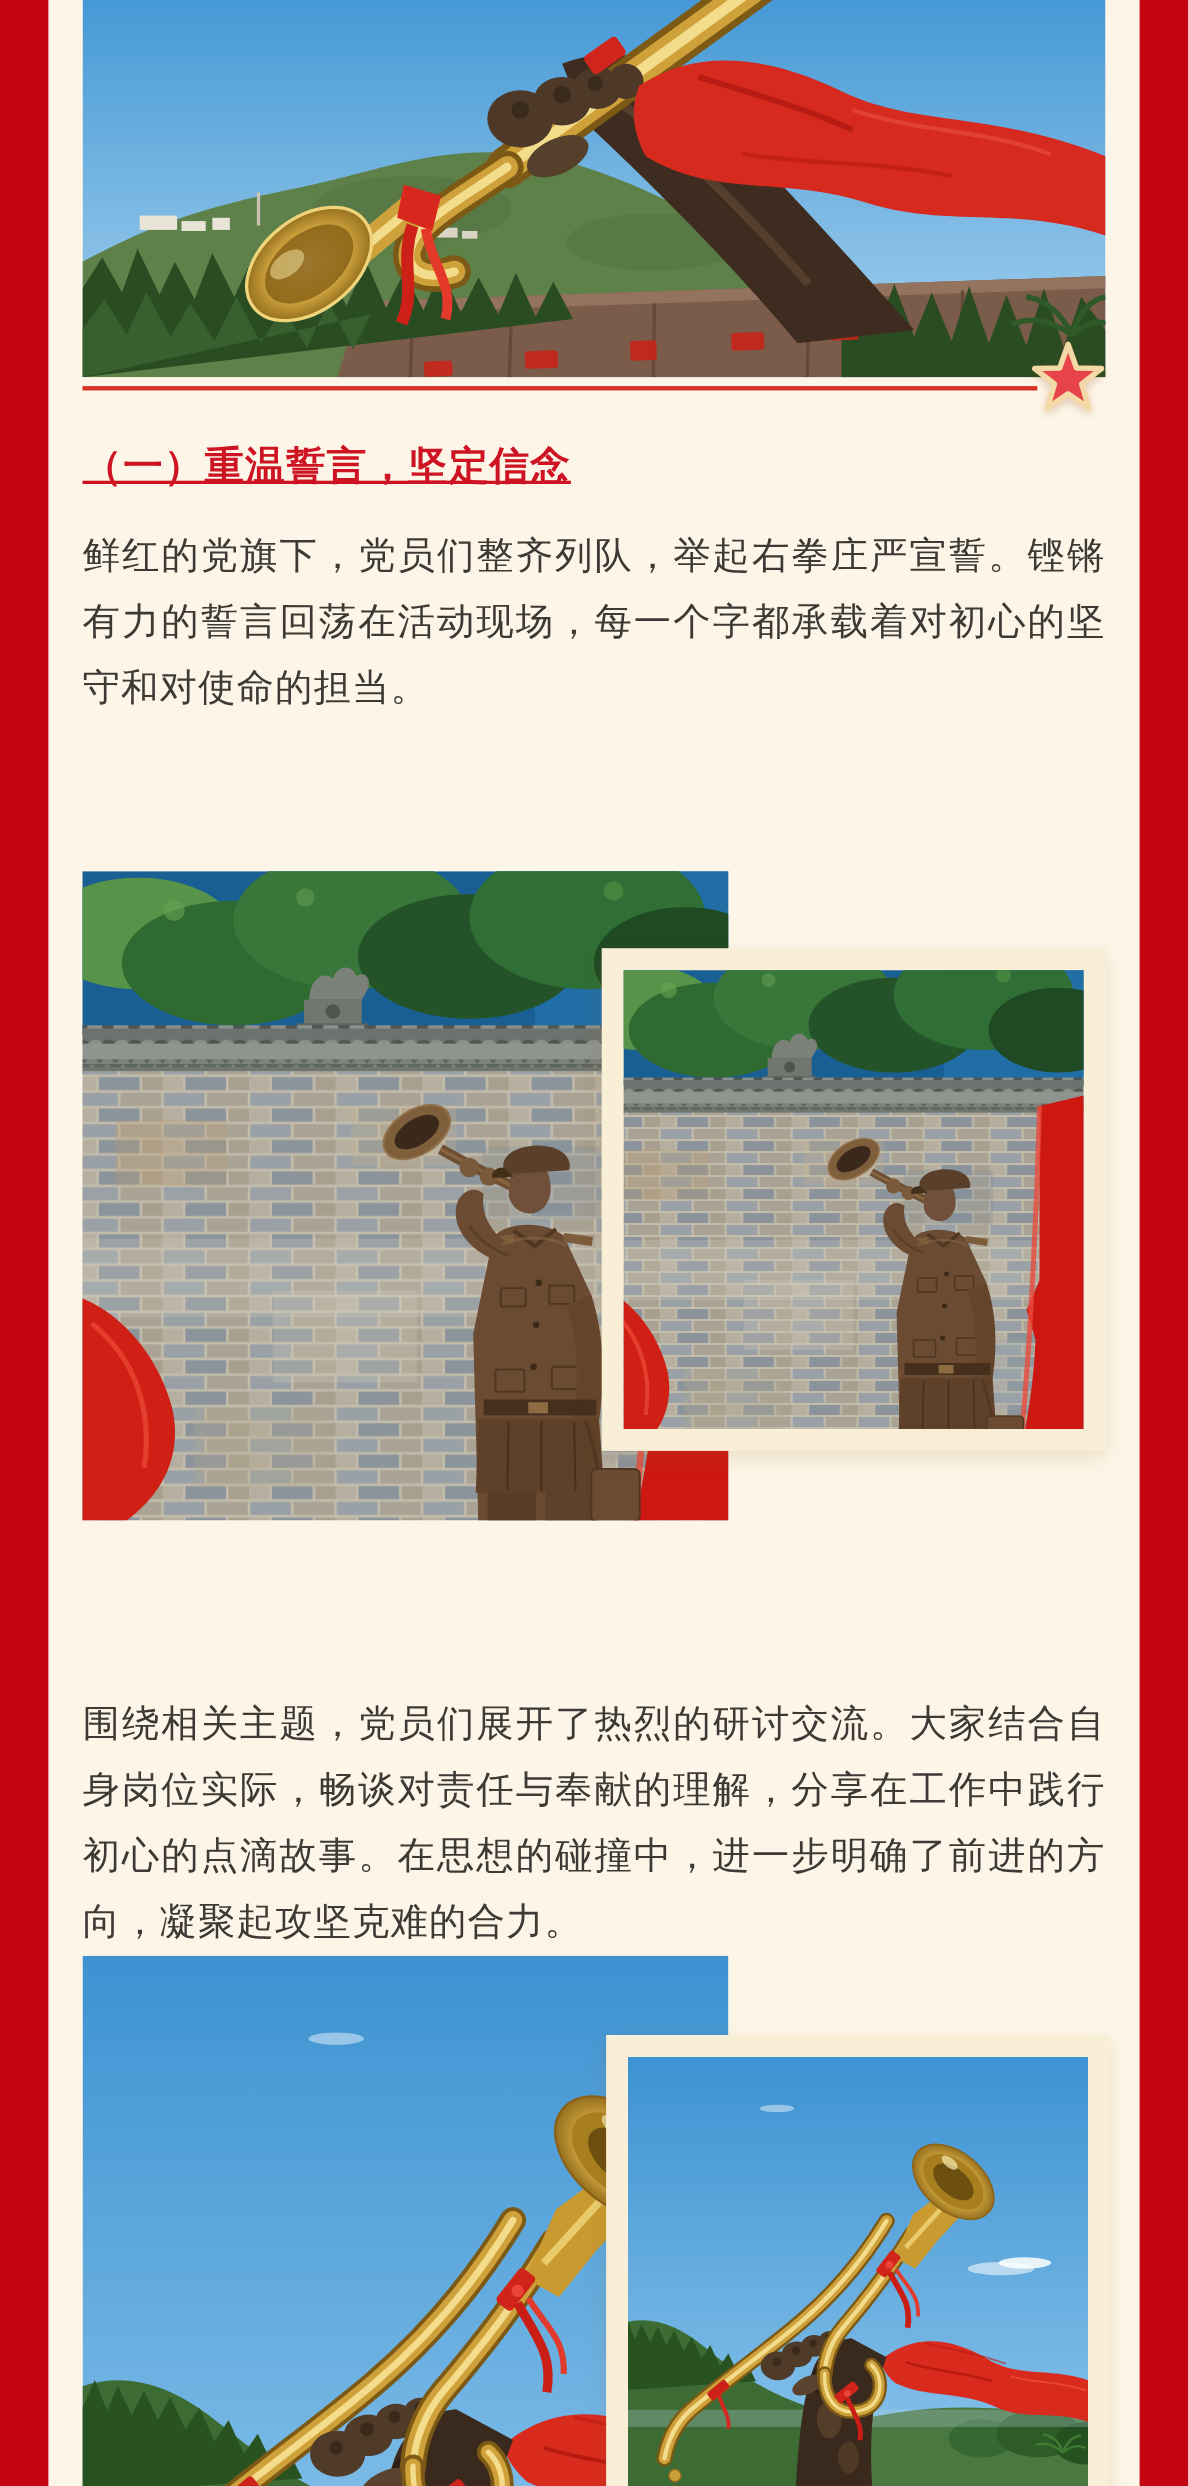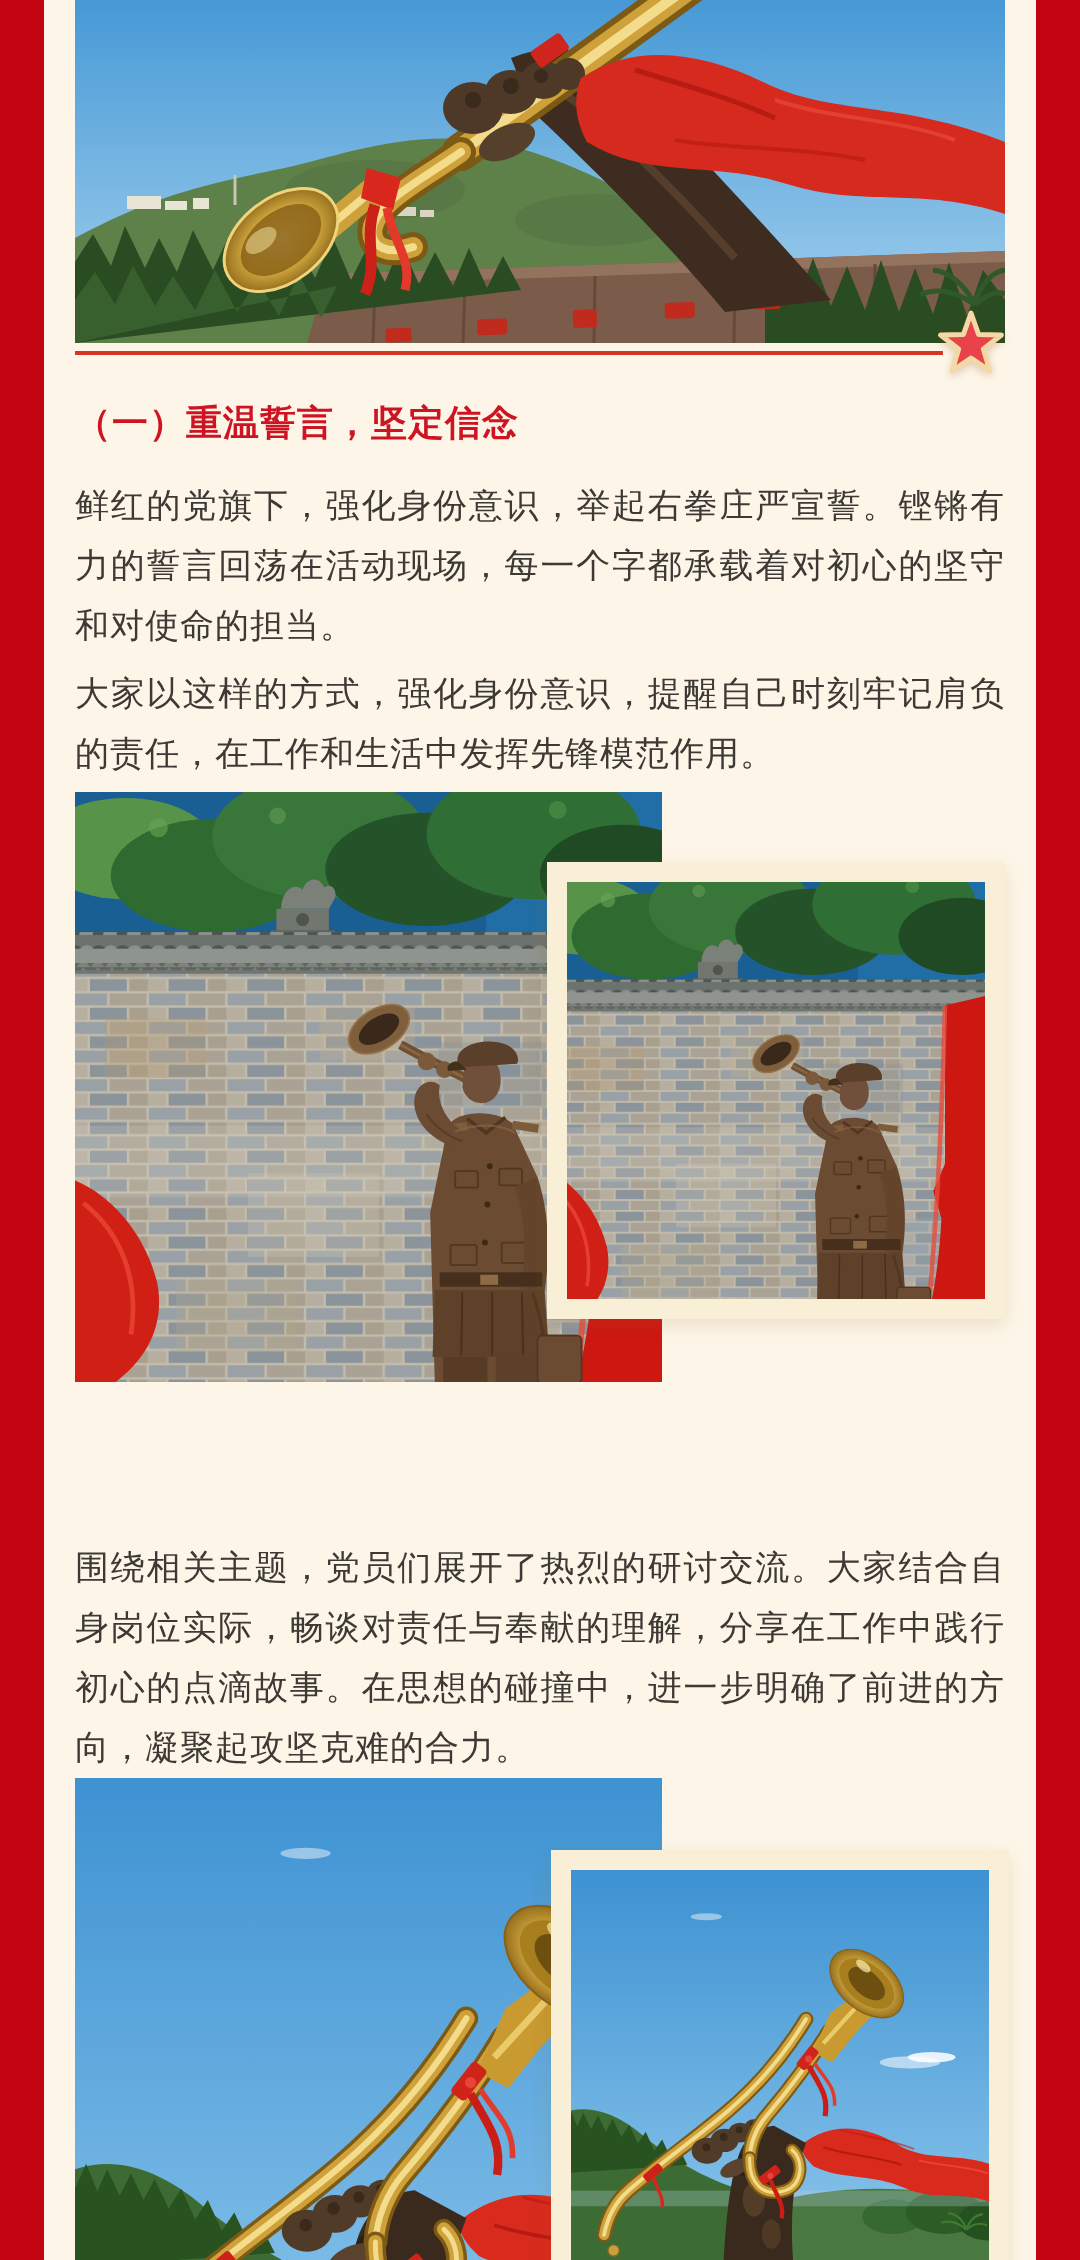--- a/index.html
+++ b/index.html
@@ -7,21 +7,21 @@
         font-family:"Liberation Sans","DejaVu Sans",sans-serif;}
   .border{position:absolute;top:0;width:44px;height:2260px;background:#c20511;z-index:40;}
   .border.left{left:0}
   .border.right{left:1036px}
   svg.photo{display:block;width:100%;height:100%;}
   .hero{position:absolute;left:75px;top:0;width:930px;height:343px;z-index:1;}
   .divider-line{position:absolute;left:75px;top:351px;width:868px;height:4px;background:#d53527;z-index:2;}
   .star{position:absolute;left:938px;top:310px;width:68px;height:68px;z-index:5;
         filter:drop-shadow(0 3px 4px rgba(140,60,20,.25));}
   .sec-heading{position:absolute;left:75px;margin:0;font-size:36px;font-weight:bold;
-        color:#ce1423;letter-spacing:1px;white-space:nowrap;}
+        color:#ce1423;letter-spacing:1px;white-space:nowrap;text-decoration:underline;}
   #h1{top:399px}
   #h2{top:1471px}
   .para{position:absolute;left:75px;width:930px;margin:0;font-size:34px;line-height:60px;
         letter-spacing:1px;color:#3d3a35;text-align:justify;}
   #p1{top:475px}
   #p2{top:663px}
   #p3{top:1537px}
   .photo-big{position:absolute;left:75px;z-index:1;}
   #m1big{top:792px;width:587px;height:590px;}
   #m2big{top:1778px;width:587px;height:482px;}
@@ -316,22 +316,21 @@
       </svg>
   </div>
 
   <div class="divider-line"></div>
   <svg class="star" viewBox="0 0 68 68">
     <polygon points="33,3 40.6,24.5 63.4,25.1 45.4,39 51.8,60.9 33,48 14.2,60.9 20.6,39 2.6,25.1 25.4,24.5" fill="#e8434b" stroke="#f2d9a6" stroke-width="5" stroke-linejoin="round"></polygon>
   </svg>
 
   <h2 class="sec-heading" id="h1">（一）重温誓言，坚定信念</h2>
 
-  <p class="para" id="p1">鲜红的党旗下，强化身份意识，举起右拳庄严宣誓。铿锵有力的誓言回荡在活动现场，每一个字都承载着对初心的坚守和对使命的担当。</p>
-  <p class="para" id="p2">大家以这样的方式，强化身份意识，提醒自己时刻牢记肩负的责任，在工作和生活中发挥先锋模范作用。</p>
+  <p class="para" id="p1">鲜红的党旗下，党员们整齐列队，举起右拳庄严宣誓。铿锵有力的誓言回荡在活动现场，每一个字都承载着对初心的坚守和对使命的担当。</p>
 
   <div class="photo-big" id="m1big" role="img" aria-label="bronze statue of bugler soldier blowing bugle in front of grey brick wall with tiled coping, trees above and red flag sculptures">
     <svg class="photo" viewBox="10 0 985 990" preserveAspectRatio="xMidYMid slice">
         <use href="#sc-soldier" xlink:href="#sc-soldier"></use>
       </svg>
   </div>
   <div class="frame" id="m1frame" role="img" aria-label="framed photo: same bugler soldier statue against brick wall, tighter crop with red flag on right">
     <svg class="photo" viewBox="60 20 920 918" preserveAspectRatio="xMidYMid slice">
         <use href="#sc-soldier" xlink:href="#sc-soldier"></use>
       </svg>

